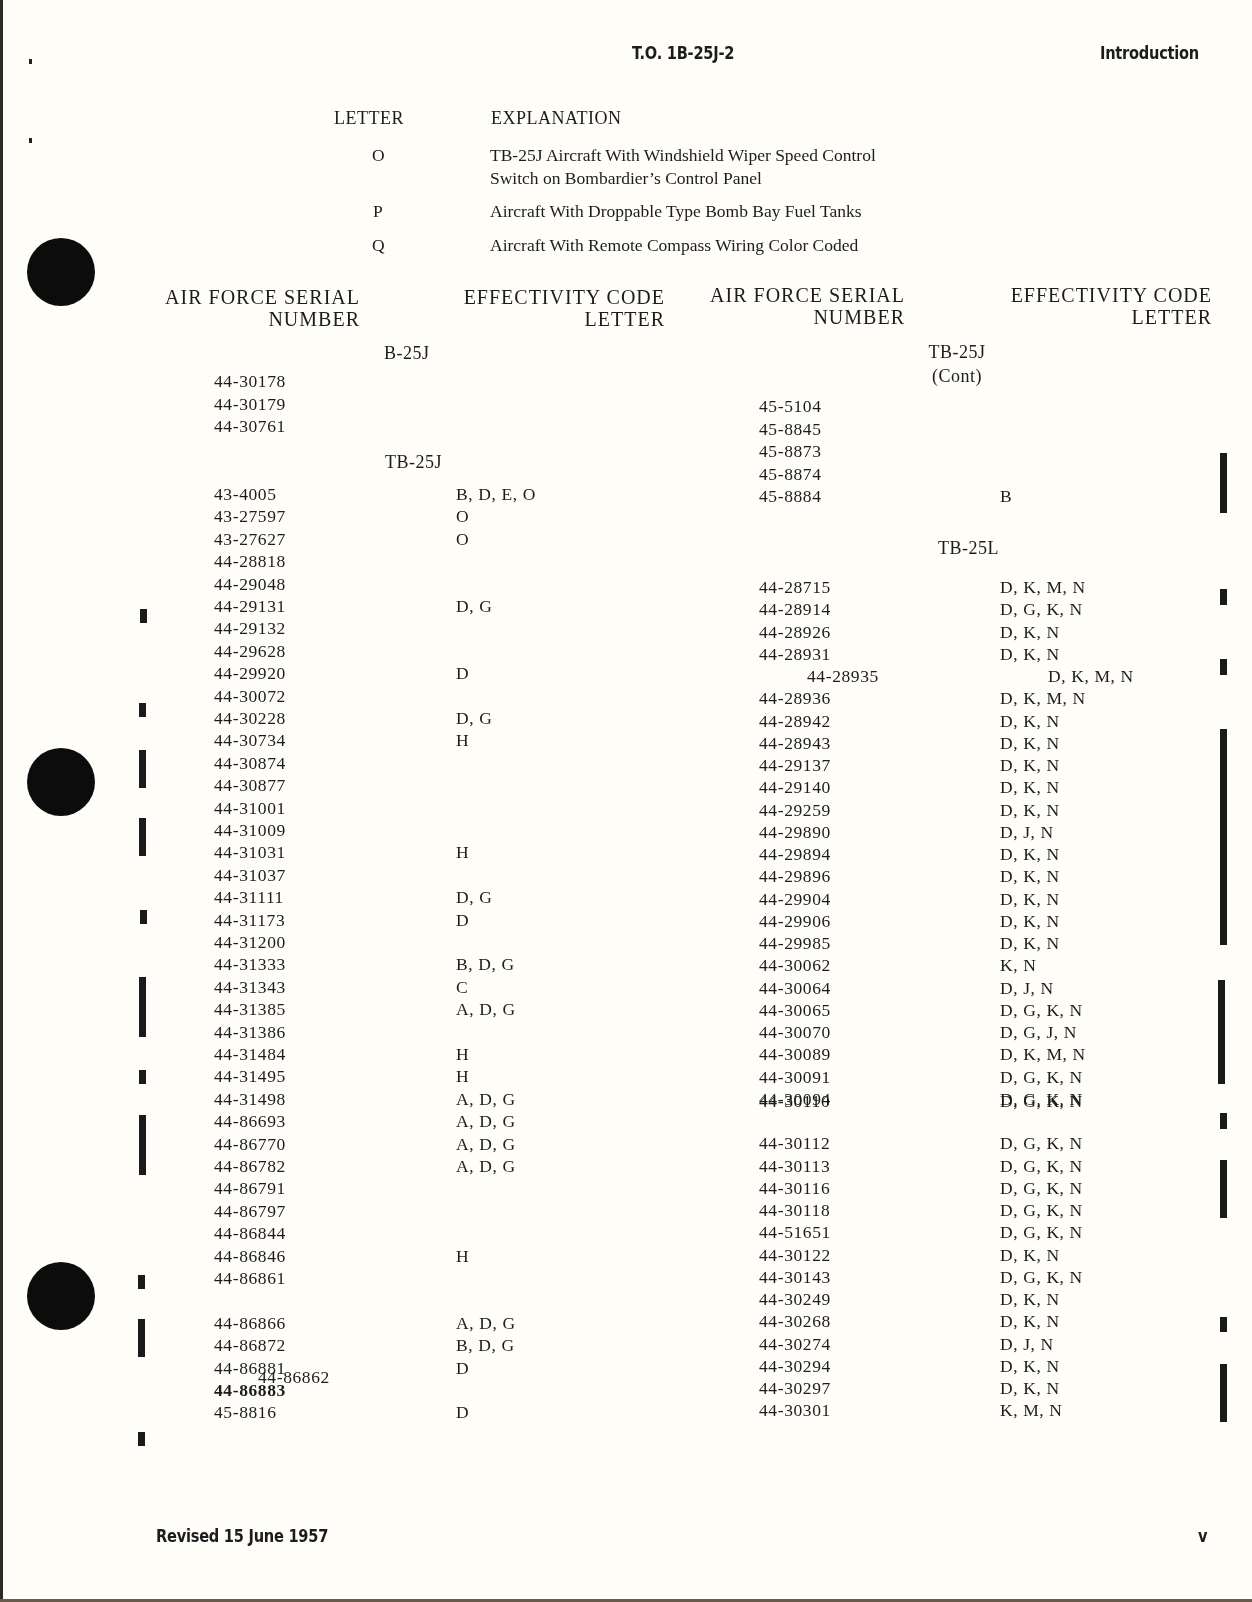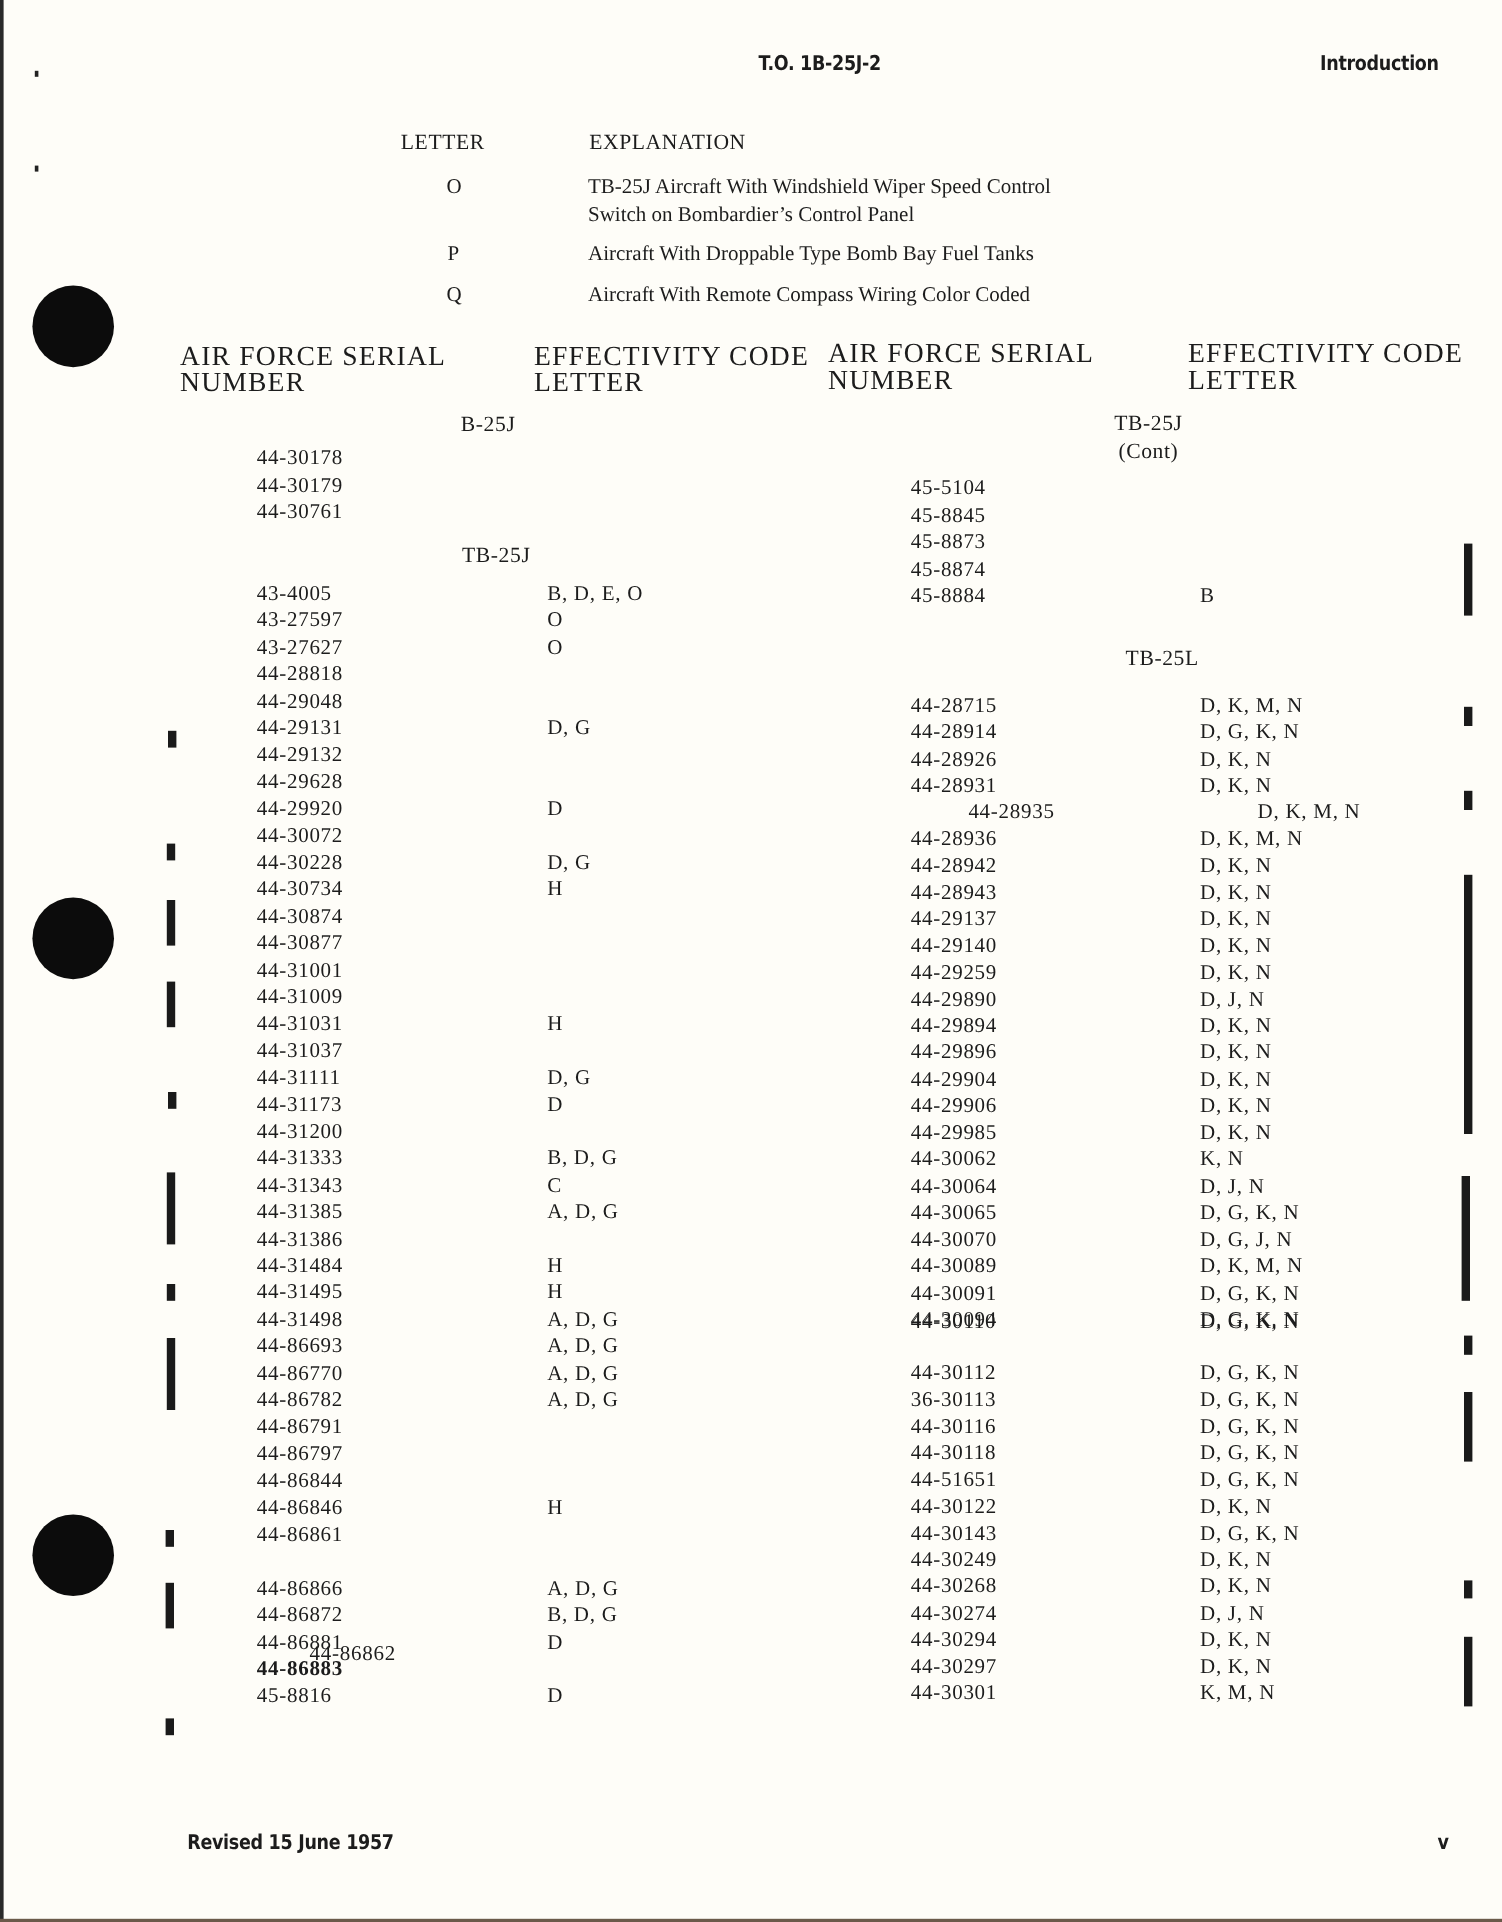--- a/index.html
+++ b/index.html
@@ -6,21 +6,21 @@
   body {
     width: 1252px; height: 1602px; position: relative; overflow: hidden;
     background: #fefdf8;
     font-family: "Liberation Serif", "DejaVu Serif", serif;
     color: #1c1c1c;
   }
   .abs { position: absolute; white-space: nowrap; }
   .hdr { font-family: "DejaVu Sans", "Liberation Sans", sans-serif; font-weight: bold; font-size: 17px; letter-spacing: -0.3px; transform: scaleX(0.86); transform-origin: left top; }
   .expl-head { font-size: 18px; letter-spacing: 0.5px; }
   .expl { font-size: 17.5px; }
-  .colhead { font-size: 23px; letter-spacing: 1px; text-align: left; line-height: 22px; }
+  .colhead { font-size: 20px; letter-spacing: 1px; text-align: right; line-height: 22px; }
   .model { font-size: 18px; letter-spacing: 0.5px; text-align: center; line-height: 24px; }
   .row { position: absolute; height: 22px; font-size: 17.5px; letter-spacing: 0.6px; line-height: 22px; }
   .row .serial { position: absolute; left: 0; }
   .row .codes { position: absolute; }
   .bar { position: absolute; background: #1a1a1a; width: 7px; }
   .hole { position: absolute; width: 68px; height: 68px; border-radius: 50%; background: #0c0c0c; }
   .dot { position: absolute; width: 3px; height: 5px; background: #222; }
   .edge-left { position: absolute; left: 0; top: 0; width: 3px; height: 1602px; background: #2a2a2a; }
   .edge-bottom { position: absolute; left: 0; bottom: 0; width: 1252px; height: 3px; background: #6a5a4a; }
 </style>
@@ -379,21 +379,21 @@
     </div>
     <div class="row" style="top: 1090px; left: 759px; width: 400px;">
       <span class="serial">44-30110</span>
       <span class="codes" style="left: 241px;">D, G, K, N</span>
     </div>
     <div class="row" style="top: 1132.25px; left: 759px; width: 400px;">
       <span class="serial">44-30112</span>
       <span class="codes" style="left: 241px;">D, G, K, N</span>
     </div>
     <div class="row" style="top: 1154.5px; left: 759px; width: 400px;">
-      <span class="serial">36-30113</span>
+      <span class="serial">44-30113</span>
       <span class="codes" style="left: 241px;">D, G, K, N</span>
     </div>
     <div class="row" style="top: 1176.75px; left: 759px; width: 400px;">
       <span class="serial">44-30116</span>
       <span class="codes" style="left: 241px;">D, G, K, N</span>
     </div>
     <div class="row" style="top: 1199px; left: 759px; width: 400px;">
       <span class="serial">44-30118</span>
       <span class="codes" style="left: 241px;">D, G, K, N</span>
     </div>

